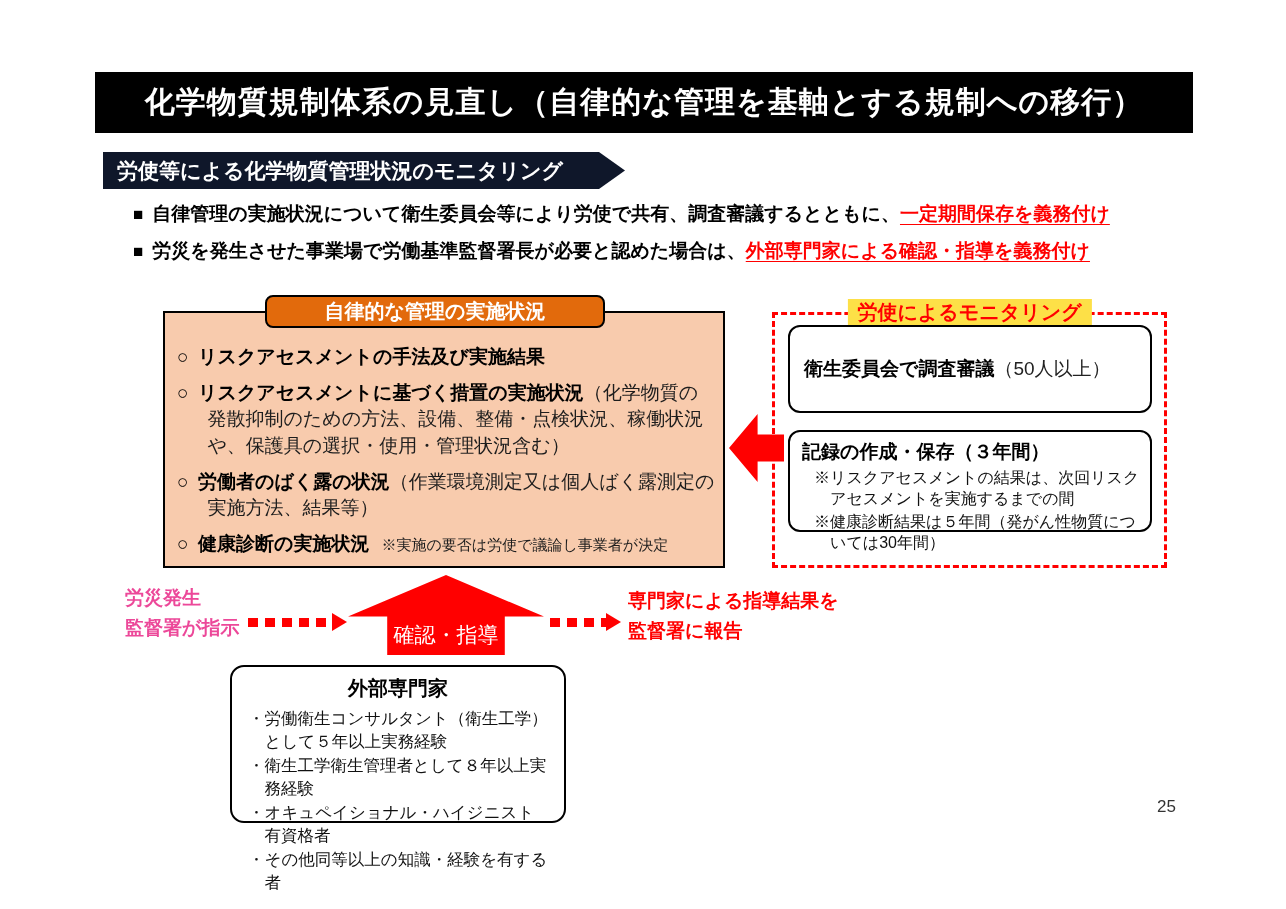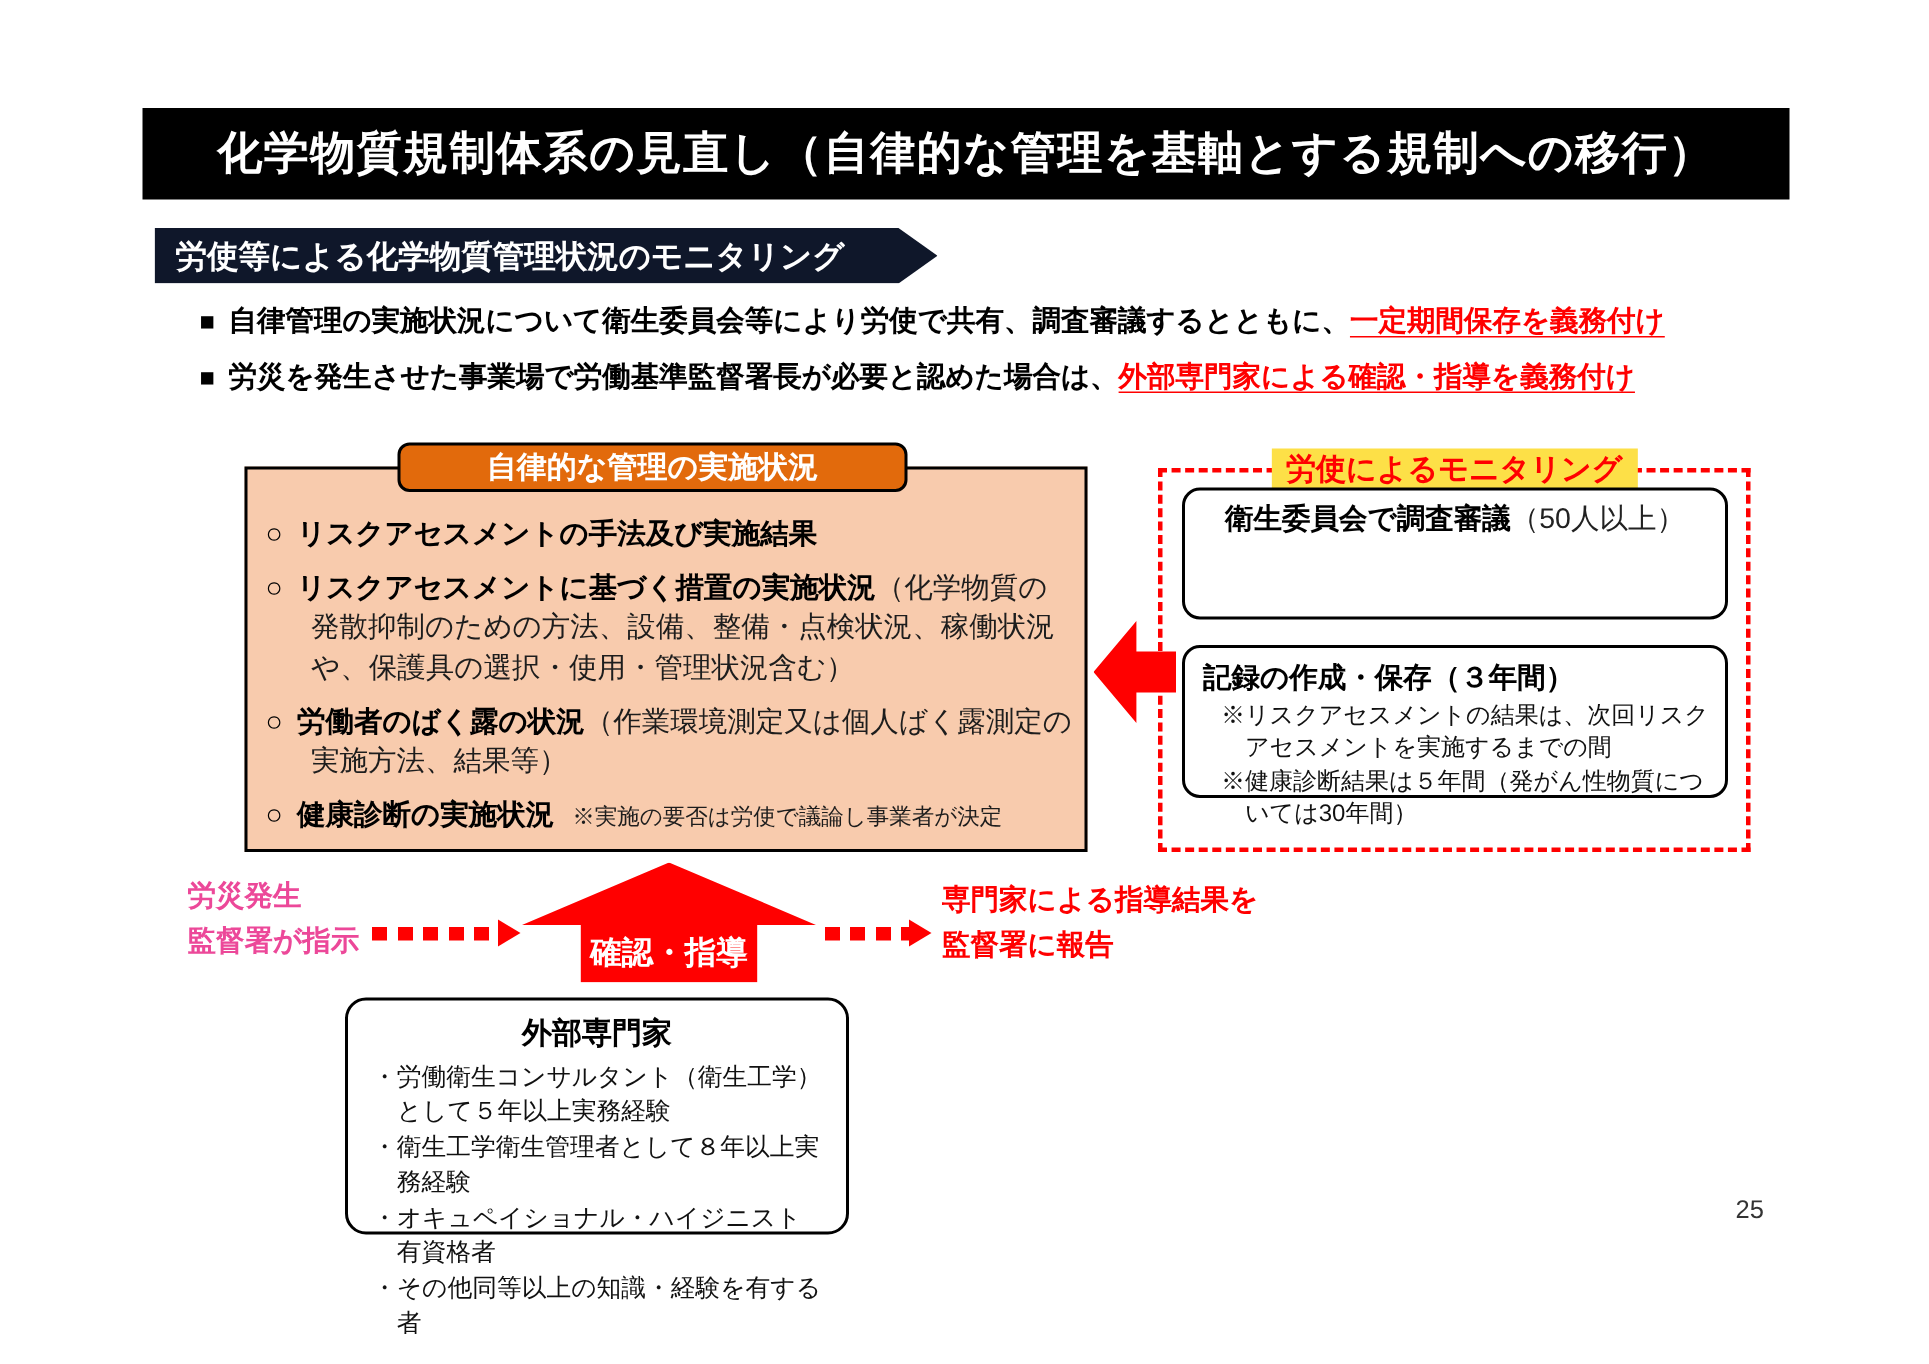--- a/index.html
+++ b/index.html
@@ -49,21 +49,21 @@
     border:3px dashed #FF0000;box-sizing:border-box;
   }
   .monitor-title{
     position:absolute;top:-16px;left:50%;transform:translateX(-50%);
     background:#fde047;padding:0 10px;color:#FF0000;font-size:20px;font-weight:bold;white-space:nowrap;
   }
   .mon-box{
     position:absolute;left:13px;width:364px;background:#fff;
     border:2.5px solid #000;border-radius:12px;box-sizing:border-box;
   }
-  .mon-box1{top:10px;height:88px;padding:6px 14px;display:flex;flex-direction:row;justify-content:center;gap:7px;font-size:19px;}
+  .mon-box1{top:10px;height:88px;padding:6px 14px;display:flex;flex-direction:column;justify-content:center;gap:7px;font-size:19px;}
   .mon-line{white-space:nowrap;}
   .mon-line .bd{font-weight:bold;}
   .mon-line .rs{color:#222;}
   .mon-box2{top:115px;height:102px;padding:7px 10px 6px 12px;font-size:19px;}
   .mon-box2 .bd{font-weight:bold;}
   .mon-note{font-size:16px;line-height:1.32;padding-left:1em;text-indent:-1em;margin-left:12px;margin-top:2px;color:#111;}
   
   .left-arrow{
     position:absolute;left:729px;top:414px;width:55px;height:68px;background:#FF0000;
     clip-path:polygon(0 50%, 52% 0, 52% 30%, 100% 30%, 100% 70%, 52% 70%, 52% 100%);z-index:3;
@@ -74,21 +74,21 @@
   .dash-arrow{position:absolute;height:18px;display:flex;align-items:center;}
   .dash-strip{height:9px;background:repeating-linear-gradient(90deg,#FF0000 0 10px,transparent 10px 17px);}
   .dash-head{width:0;height:0;border-top:9px solid transparent;border-bottom:9px solid transparent;border-left:15px solid #FF0000;}
   .da1{left:248px;top:613px;} .da1 .dash-strip{width:84px;}
   .da2{left:550px;top:613px;} .da2 .dash-strip{width:56px;}
   .big-arrow{
     position:absolute;left:348px;top:575px;width:196px;height:80px;background:#FF0000;
     clip-path:polygon(50% 0, 100% 52%, 80% 52%, 80% 100%, 20% 100%, 0 52%, 0 52%, 20% 52%, 0 52%);
     clip-path:polygon(50% 0, 100% 52%, 80% 52%, 80% 100%, 20% 100%, 20% 52%, 0 52%);
   }
-  .big-arrow-label{position:absolute;left:0;right:0;top:46px;text-align:center;color:#fff;font-weight:bold;font-size:21px;}
+  .big-arrow-label{position:absolute;left:0;right:0;top:46px;text-align:center;color:#fff;font-weight:normal;font-size:21px;}
   
   .expert-box{
     position:absolute;left:230px;top:665px;width:336px;height:158px;background:#fff;
     border:2.5px solid #000;border-radius:14px;box-sizing:border-box;padding:8px 16px 6px;
   }
   .expert-title{text-align:center;font-size:20px;font-weight:bold;margin-bottom:5px;}
   .expert-item{font-size:16.5px;line-height:1.42;padding-left:1em;text-indent:-1em;color:#111;}
   
   .page-num{position:absolute;left:1157px;top:797px;font-size:17px;color:#333;}
 </style>

